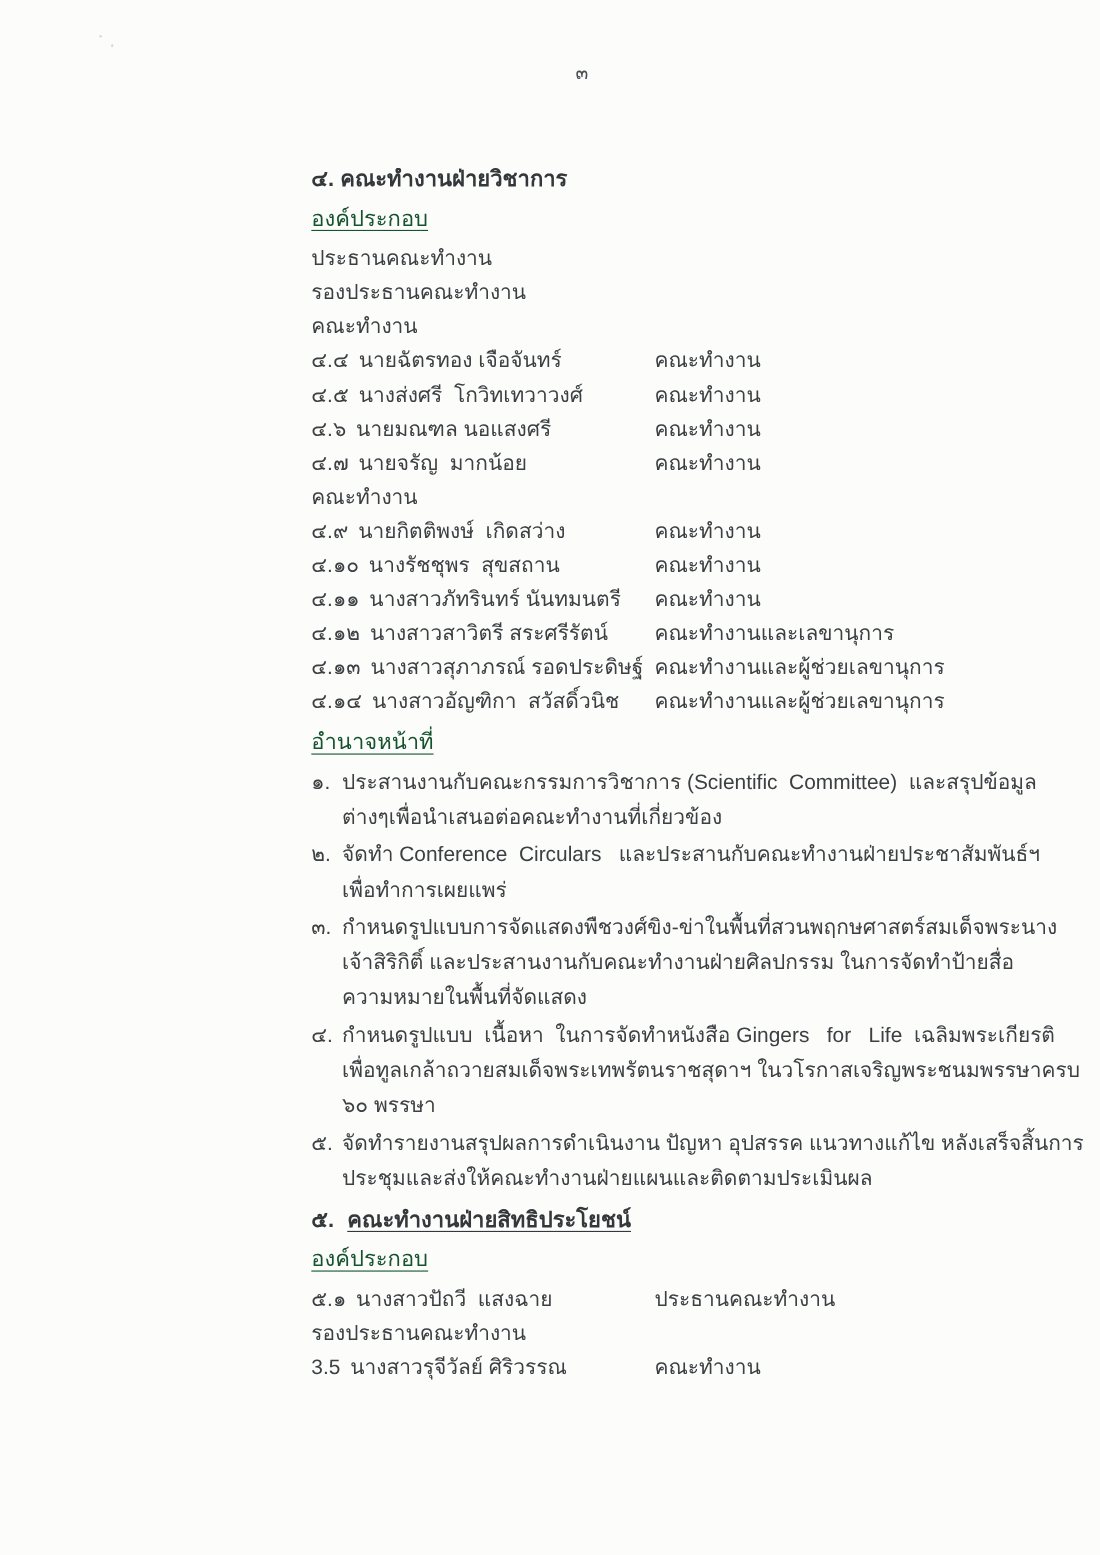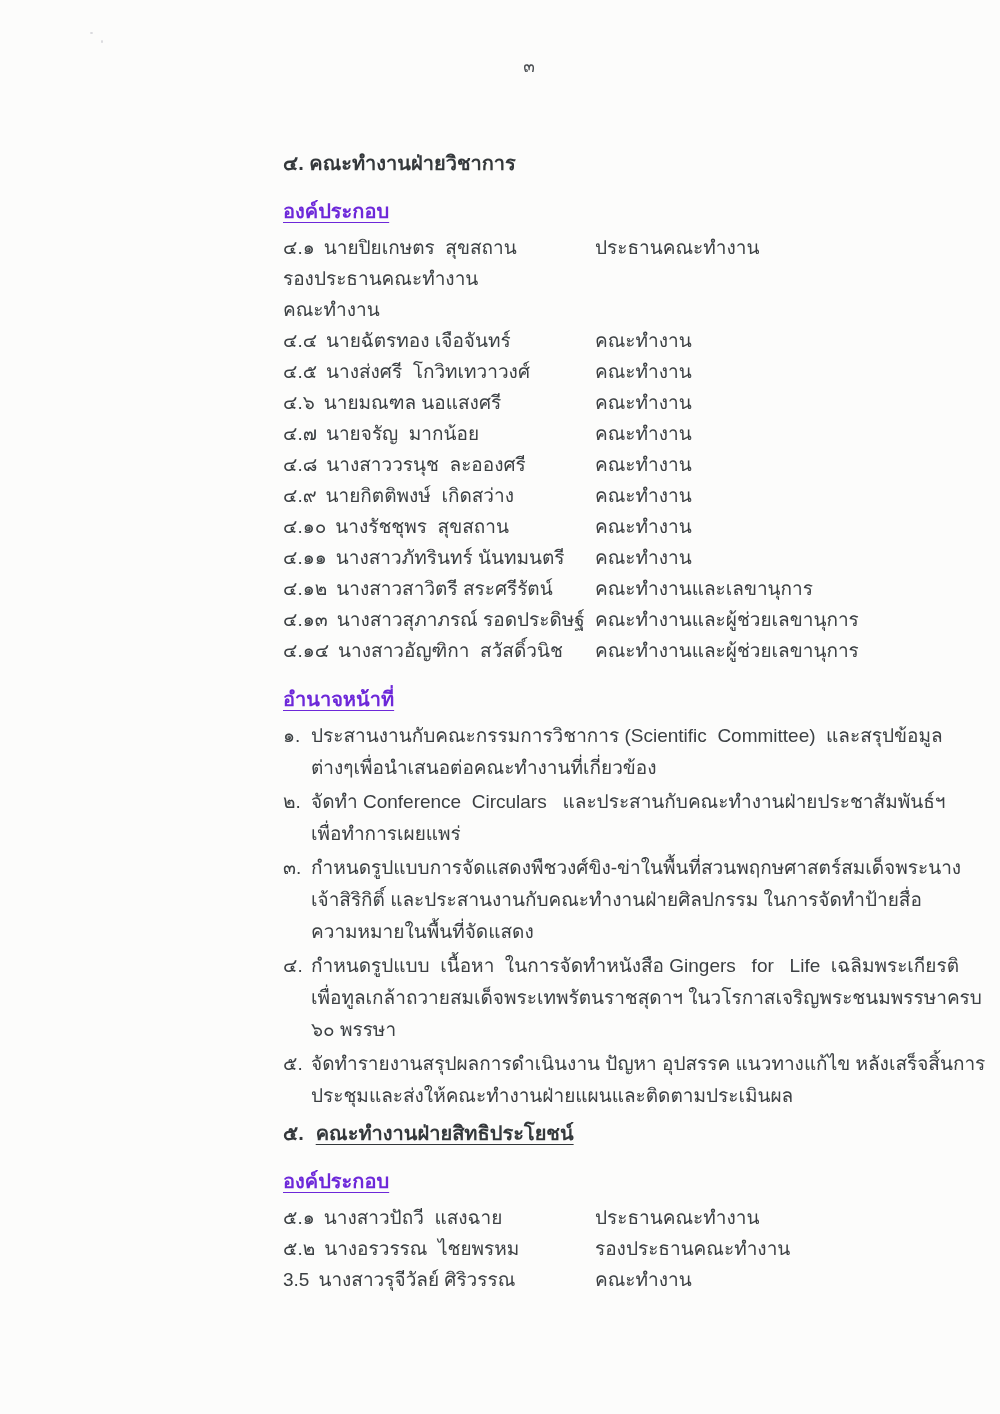--- a/index.html
+++ b/index.html
@@ -49,25 +49,25 @@
     display: inline-block;
     margin-right: 12px;
     text-decoration: none;
   }
   .underlined {
     text-decoration: underline;
     text-underline-offset: 4px;
     text-decoration-thickness: 1.3px;
   }
   .sub-label {
-    margin-top: 18px;
+    margin-top: 6px;
     font-size: 20px;
     line-height: 30px;
-    font-weight: 700;
-    color: #6d28d9;
+    font-weight: 400;
+    color: #14532d;
     width: -moz-fit-content;
     width: fit-content;
   }
   .members { margin-top: 6px; }
   .member-row {
     display: flex;
     font-size: 19px;
     line-height: 31px;
     white-space: pre;
   }
@@ -98,21 +98,21 @@
 
   <div class="content">
 
     <section>
       <h2 class="sec-heading">๔. คณะทำงานฝ่ายวิชาการ</h2>
 
       <div class="sub-label underlined">องค์ประกอบ</div>
 
       <div class="members">
   <div class="member-row">
-    <span class="member-left"><span class="m-no">๔.๑</span><span class="m-name">นายปิยเกษตร  สุขสถาน</span></span><span class="m-role">ประธานคณะทำงาน</span>
+    <span class="m-role">ประธานคณะทำงาน</span>
   </div>
 
   <div class="member-row">
     <span class="m-role">รองประธานคณะทำงาน</span>
   </div>
 
   <div class="member-row">
     <span class="m-role">คณะทำงาน</span>
   </div>
 
@@ -126,21 +126,21 @@
 
   <div class="member-row">
     <span class="member-left"><span class="m-no">๔.๖</span><span class="m-name">นายมณฑล นอแสงศรี</span></span><span class="m-role">คณะทำงาน</span>
   </div>
 
   <div class="member-row">
     <span class="member-left"><span class="m-no">๔.๗</span><span class="m-name">นายจรัญ  มากน้อย</span></span><span class="m-role">คณะทำงาน</span>
   </div>
 
   <div class="member-row">
-    <span class="member-left"><span class="m-no">๔.๘</span><span class="m-name">นางสาววรนุช  ละอองศรี</span></span><span class="m-role">คณะทำงาน</span>
+    <span class="m-role">คณะทำงาน</span>
   </div>
 
   <div class="member-row">
     <span class="member-left"><span class="m-no">๔.๙</span><span class="m-name">นายกิตติพงษ์  เกิดสว่าง</span></span><span class="m-role">คณะทำงาน</span>
   </div>
 
   <div class="member-row">
     <span class="member-left"><span class="m-no">๔.๑๐</span><span class="m-name">นางรัชชุพร  สุขสถาน</span></span><span class="m-role">คณะทำงาน</span>
   </div>
 
@@ -202,21 +202,21 @@
       <h2 class="sec-heading"><span class="h-num">๕.</span><span class="underlined">คณะทำงานฝ่ายสิทธิประโยชน์</span></h2>
 
       <div class="sub-label underlined">องค์ประกอบ</div>
 
       <div class="members">
   <div class="member-row">
     <span class="member-left"><span class="m-no">๕.๑</span><span class="m-name">นางสาวปัถวี  แสงฉาย</span></span><span class="m-role">ประธานคณะทำงาน</span>
   </div>
 
   <div class="member-row">
-    <span class="member-left"><span class="m-no">๕.๒</span><span class="m-name">นางอรวรรณ  ไชยพรหม</span></span><span class="m-role">รองประธานคณะทำงาน</span>
+    <span class="m-role">รองประธานคณะทำงาน</span>
   </div>
 
   <div class="member-row">
     <span class="member-left"><span class="m-no">3.5</span><span class="m-name">นางสาวรุจีวัลย์ ศิริวรรณ</span></span><span class="m-role">คณะทำงาน</span>
   </div>
 </div>
     </section>
 
   </div>
 </div>

